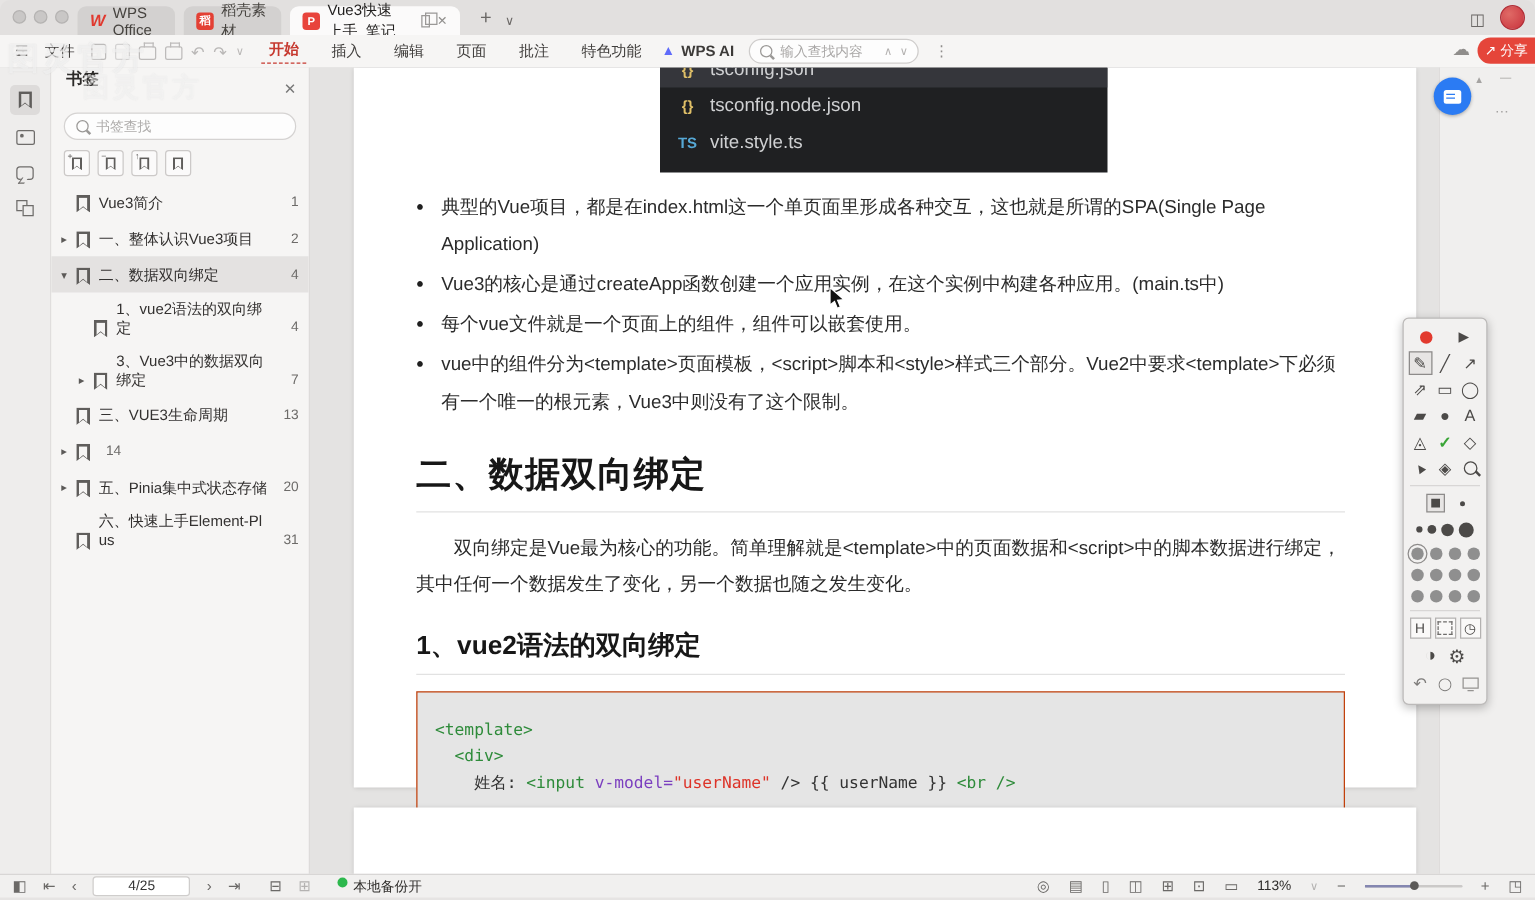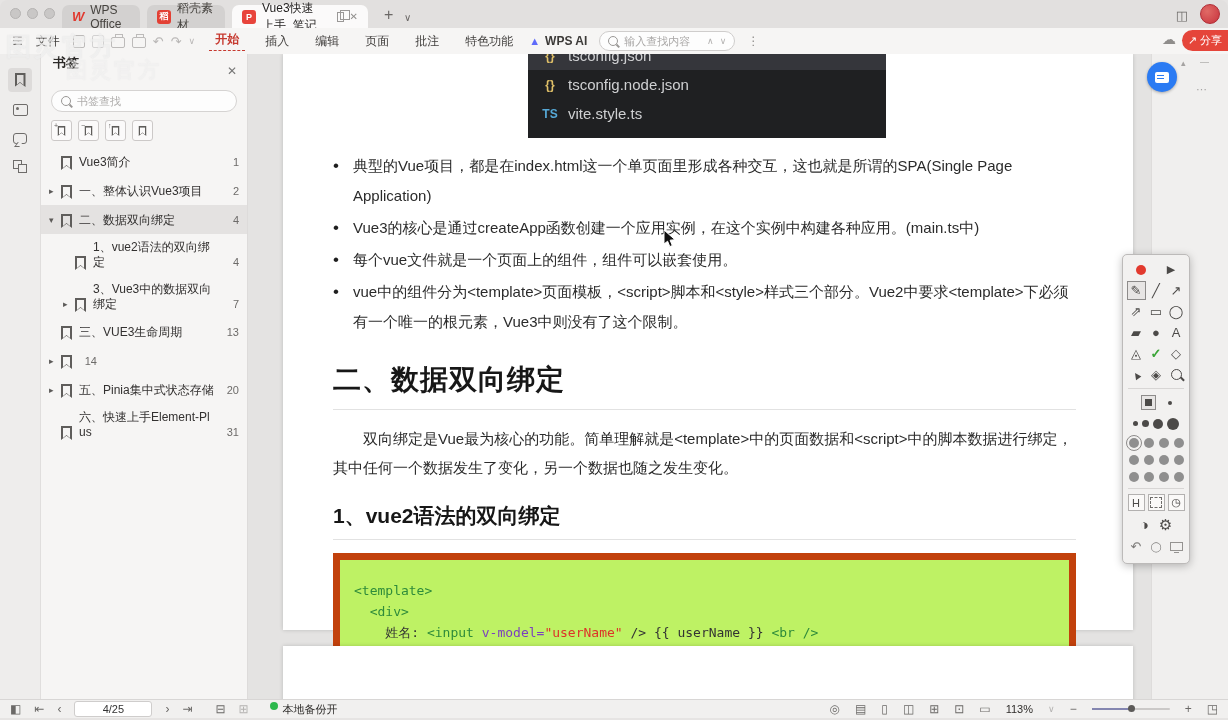--- a/index.html
+++ b/index.html
@@ -74,21 +74,21 @@
   .vs-row.cut{margin-top:-13px;background:#35363b;}
   .vs-ico{width:18px;text-align:center;font-weight:bold;font-size:12px;}
   .vs-ico.json{color:#e0c068;}
   .vs-ico.ts{color:#56a8d6;}
   .bullets{margin-top:13px;}
   .bullet{display:flex;font-size:15px;line-height:30px;margin-top:2px;}
   .bullet .dot{flex:0 0 20px;font-size:17px;color:#1f1f1f;}
   .h1{margin-top:24px;font-size:28px;font-weight:bold;color:#171717;padding-bottom:10px;border-bottom:1px solid #e2e2e2;letter-spacing:1px;}
   .para{margin-top:14px;font-size:15px;line-height:29px;text-indent:2em;}
   .h2{margin-top:20px;font-size:21px;font-weight:bold;color:#171717;padding-bottom:9px;border-bottom:1px solid #e2e2e2;}
-  .codeblock{margin-top:13px;background:#bef264;border:7px solid #c2410c;padding:20px 14px 14px 14px;font-family:"DejaVu Sans Mono",monospace;font-size:13px;line-height:21px;white-space:pre;color:#333;}
+  .codeblock{margin-top:13px;background:#e5e5e5;border:1px solid #c2410c;padding:20px 14px 14px 14px;font-family:"DejaVu Sans Mono",monospace;font-size:13px;line-height:21px;white-space:pre;color:#333;}
   .c-tag{color:#2e8b3a;}
   .c-attr{color:#7b3fbf;}
   .c-str{color:#dd3328;}
   .cursor{position:absolute;z-index:50;}
   
   .rstrip{position:absolute;right:0;top:54px;width:76px;bottom:20px;background:#f0efee;border-left:1px solid #dedcdb;}
   .bluebtn{position:absolute;left:1147px;top:62px;width:30px;height:30px;border-radius:50%;background:#2b7bf3;box-shadow:0 1px 3px rgba(0,0,0,.3);display:flex;align-items:center;justify-content:center;z-index:30;}
   .bluebtn .card{width:14px;height:11px;background:#fff;border-radius:2px;position:relative;}
   .bluebtn .card::after{content:"";position:absolute;left:2px;top:3px;width:7px;height:1.5px;background:#2b7bf3;box-shadow:0 3px 0 #2b7bf3;}
   .scrollmark{position:absolute;color:#a5a3a2;font-size:9px;z-index:5;}

